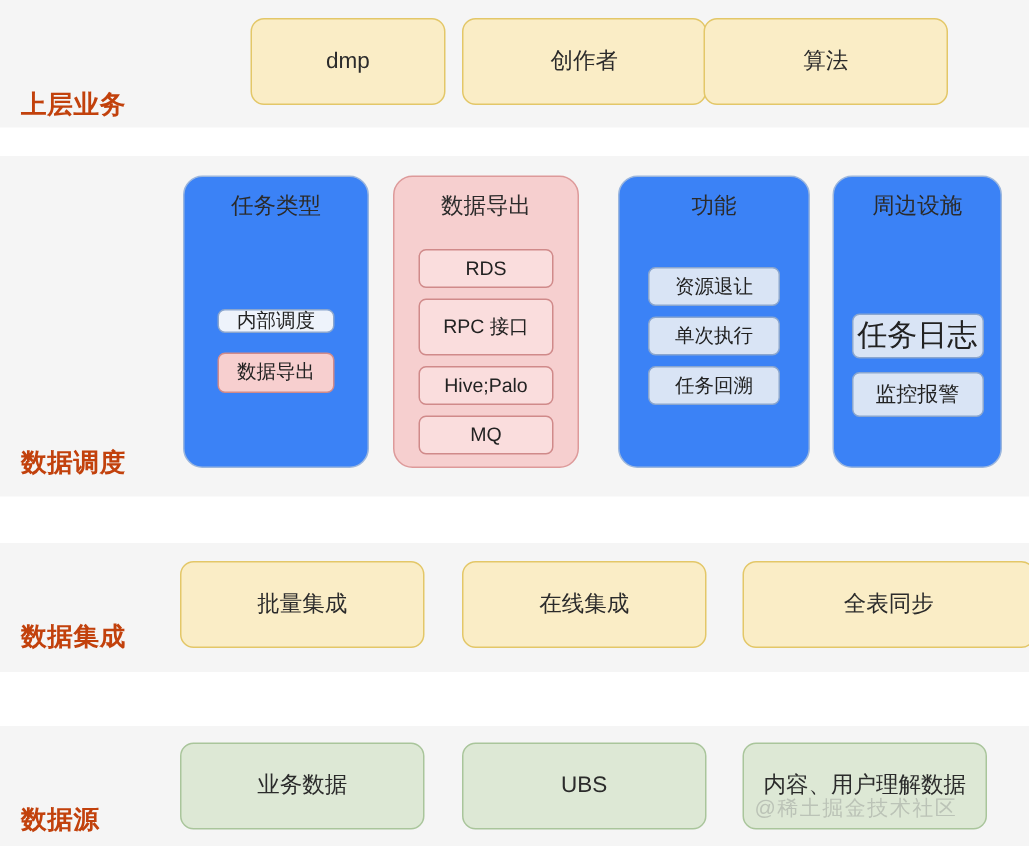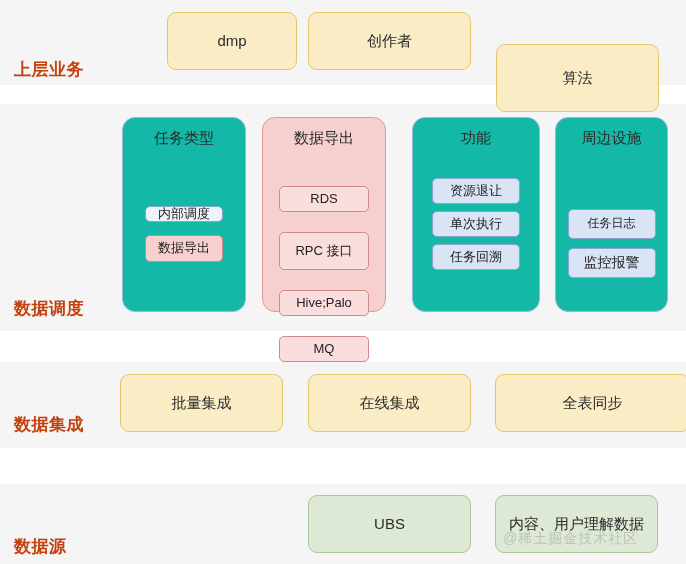--- a/index.html
+++ b/index.html
@@ -75,21 +75,21 @@
   }
 
   
   .group {
     position: absolute;
     box-sizing: border-box;
     border-radius: 13px;
     padding-top: 11px;
   }
   .group-blue {
-    background: #14b8a6;
+    background: #3b82f6;
     border: 1.3px solid #9bb6dd;
   }
   .group-pink {
     background: #f6cfcf;
     border: 1.3px solid #dd9a9a;
   }
   .group-title {
     text-align: center;
     font-size: 15px;
     color: #2b2b2b;
@@ -159,59 +159,60 @@
   <div class="band band-integ"></div>
   <div class="band band-source"></div>
 
   <div class="row-label label-upper">上层业务</div>
   <div class="row-label label-sched">数据调度</div>
   <div class="row-label label-integ">数据集成</div>
   <div class="row-label label-source">数据源</div>
 
   <div class="card card-yellow" style="left:120px; top:12px; width:130px; height:58px;margin-left:47px;">dmp</div>
   <div class="card card-yellow" style="left:308px; top:12px; width:163px; height:58px;">创作者</div>
-  <div class="card card-yellow" style="left:496px; top:12px; width:163px; height:68px;margin-top:32px;">算法</div>
+  <div class="card card-yellow" style="left:469px; top:12px; width:163px; height:58px;">算法</div>
 
   <div class="group group-blue" style="left:122px; top:117px; width:124px; height:195px;">
     <div class="group-title">任务类型</div>
     <div class="chips" style="top:88px; gap:13px;">
       <div class="chip chip-white-blue" style="width:78px; height:16px;">内部调度</div>
       <div class="chip chip-pinkfill" style="width:78px; height:27px;">数据导出</div>
     </div>
   </div>
 
   <div class="group group-pink" style="left:262px; top:117px; width:124px; height:195px;">
     <div class="group-title">数据导出</div>
-    <div class="chips" style="top:68px; gap:20px;">
+    <div class="chips" style="top:48px; gap:7px;">
       <div class="chip chip-pink-light" style="width:90px; height:26px;">RDS</div>
       <div class="chip chip-pink-light" style="width:90px; height:38px;">RPC 接口</div>
       <div class="chip chip-pink-light" style="width:90px; height:26px;">Hive;Palo</div>
       <div class="chip chip-pink-light" style="width:90px; height:26px;">MQ</div>
     </div>
   </div>
 
   <div class="group group-blue" style="left:412px; top:117px; width:128px; height:195px;">
     <div class="group-title">功能</div>
     <div class="chips" style="top:60px; gap:7px;">
       <div class="chip chip-blue" style="width:88px; height:26px;">资源退让</div>
       <div class="chip chip-blue" style="width:88px; height:26px;">单次执行</div>
       <div class="chip chip-blue" style="width:88px; height:26px;">任务回溯</div>
     </div>
   </div>
 
   <div class="group group-blue" style="left:555px; top:117px; width:113px; height:195px;">
     <div class="group-title">周边设施</div>
     <div class="chips" style="top:91px; gap:9px;">
-      <div class="chip chip-blue" style="width:88px; height:30px; font-size:12px;">任务日志</div>
+      <div class="chip chip-blue" style="width:88px; height:30px; font-size:20px;">任务日志</div>
       <div class="chip chip-blue" style="width:88px; height:30px; font-size:14px;">监控报警</div>
     </div>
   </div>
 
   <div class="card card-yellow" style="left:120px; top:374px; width:163px; height:58px;">批量集成</div>
   <div class="card card-yellow" style="left:308px; top:374px; width:163px; height:58px;">在线集成</div>
   <div class="card card-yellow" style="left:495px; top:374px; width:195px; height:58px;">全表同步</div>
 
+  <div class="card card-green" style="left:120px; top:495px; width:163px; height:58px;">业务数据</div>
   <div class="card card-green" style="left:308px; top:495px; width:163px; height:58px;">UBS</div>
   <div class="card card-green" style="left:495px; top:495px; width:163px; height:58px;">内容、用户理解数据</div>
 
   <div class="watermark">@稀土掘金技术社区</div>
 
 </div>
 
 </body></html>

